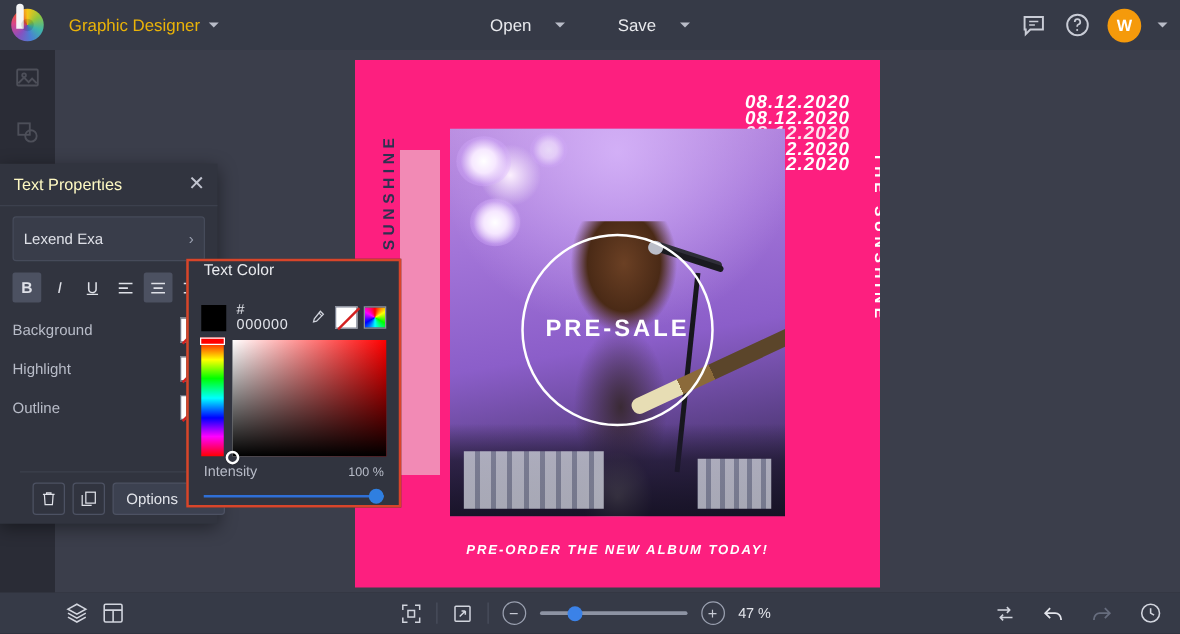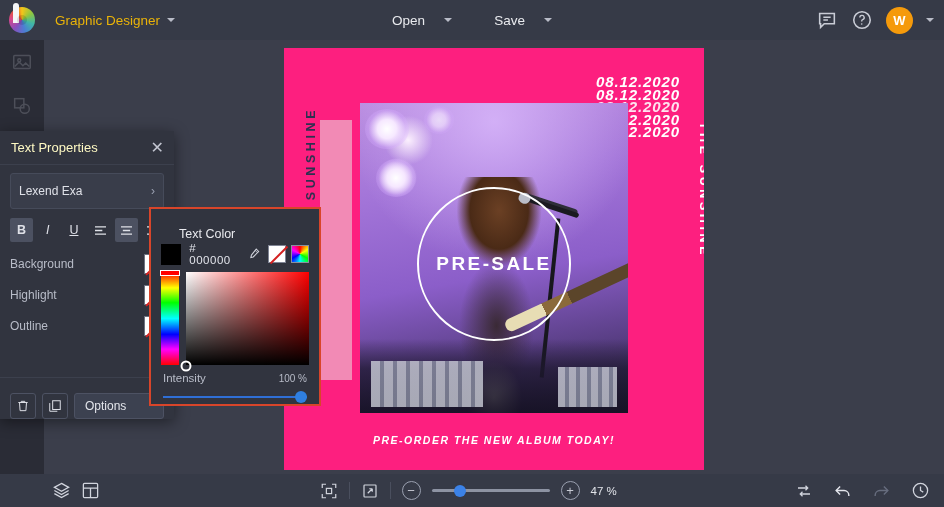--- a/index.html
+++ b/index.html
@@ -262,41 +262,41 @@
   .nocolor {
     width: 20px; height: 20px; background: #ffffff; border: 1px solid #6d7280;
     position: relative; cursor: pointer;
   }
   .nocolor::after {
     content: ""; position: absolute; left: -3px; top: 50%;
     width: 28px; height: 2px; background: #d32020;
     transform: rotate(-45deg); transform-origin: center;
   }
   .panel-foot {
-    position: absolute; left: 0; bottom: 0; width: 174px; height: 42px;
+    position: absolute; left: 16px; bottom: 0; width: 174px; height: 42px;
     border-top: 1px solid #3c404d;
-    display: flex; align-items: flex-end; gap: 6px; padding: 0 10px;
+    display: flex; align-items: center; gap: 6px; padding: 0 10px;
   }
   .foot-btn {
     width: 26px; height: 26px; border: 1px solid #4d5263; border-radius: 3px;
     display: flex; align-items: center; justify-content: center; cursor: pointer;
   }
   .options-btn {
     flex: 1; height: 26px; background: #3c4150; border: 1px solid #4d5263; border-radius: 3px;
     display: flex; align-items: center; padding-left: 10px;
     color: #e2e4ea; font-size: 12px; cursor: pointer;
   }
 
   
   .popover {
     position: absolute; left: 149px; top: 207px; width: 172px; height: 199px;
     background: #31343f; border: 2px solid #d8452a;
     z-index: 40;
   }
-  .pop-head { height: 32px; display: flex; align-items: flex-end; padding: 0 28px; }
+  .pop-head { height: 32px; display: flex; align-items: flex-start; padding: 0 12px; }
   .pop-title { color: #e9eaee; font-size: 12.5px; }
   .pop-hex { display: flex; align-items: center; gap: 8px; padding: 0 10px; height: 26px; }
   .hex-sw { width: 21px; height: 21px; background: #000000; cursor: pointer; }
   .hex-val { color: #e1e3ea; font-size: 11.5px; letter-spacing: 0.5px; }
   .eyedrop { margin-left: -2px; cursor: pointer; }
   .pop-tools { margin-left: auto; display: flex; gap: 5px; }
   .tool-sq { width: 18px; height: 18px; border: 1px solid #7f8494; cursor: pointer; position: relative; background:#fff; }
   .tool-sq.none::after {
     content: ""; position: absolute; left: -2px; top: 50%; width: 24px; height: 2px;
     background: #d32020; transform: rotate(-45deg);

